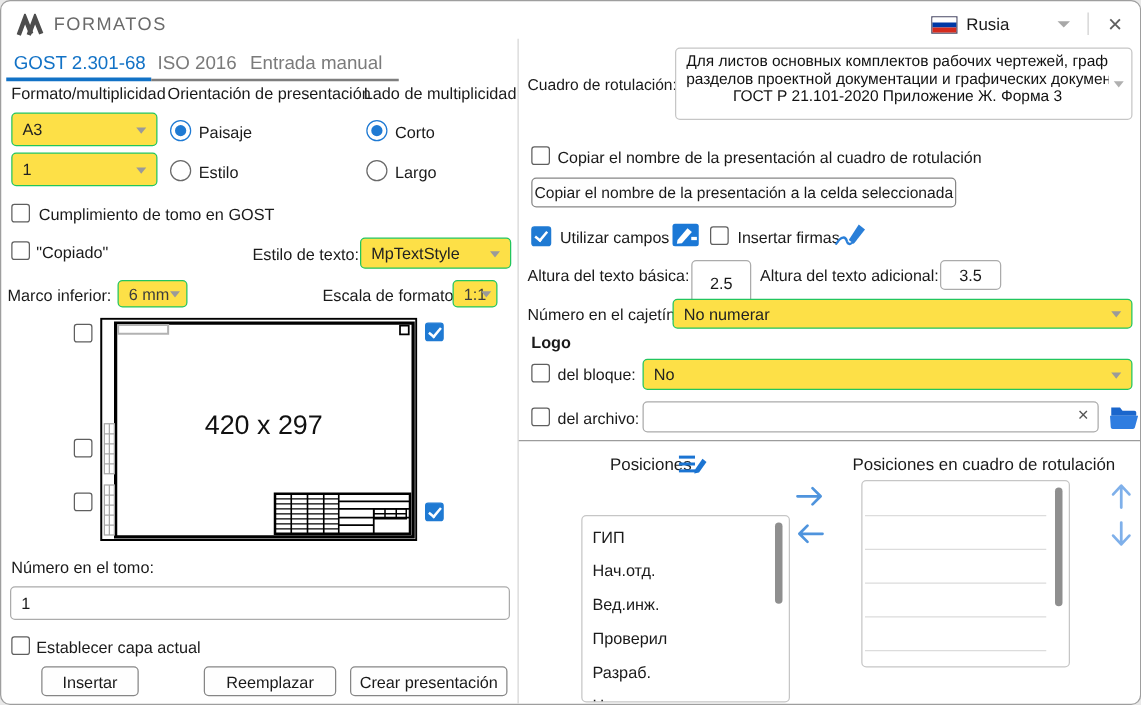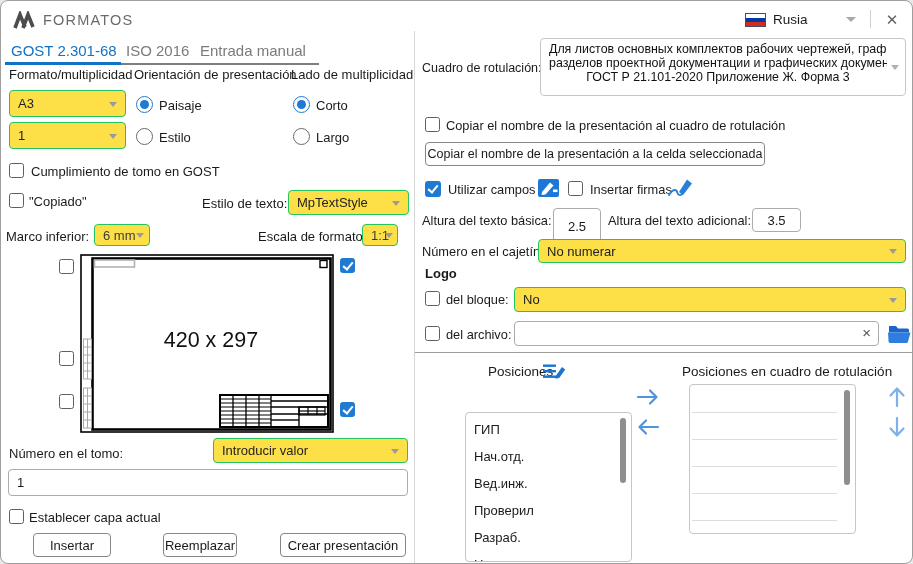--- a/index.html
+++ b/index.html
@@ -162,31 +162,27 @@
     </svg>
     <div class="abs" style="left:8px; top:74px; width:246px; text-align:center; font-size:21.5px; color:#111;">420 x 297</div>
   </div>
   <span class="cb" style="left:58px; top:258px;"></span>
   <span class="cb" style="left:58px; top:350px;"></span>
   <span class="cb" style="left:58px; top:393px;"></span>
   <span class="cb checked" style="left:339px; top:257px;"></span>
   <span class="cb checked" style="left:339px; top:401px;"></span>
 
   <span class="lbl" style="left:8px; top:445px;">Número en el tomo:</span>
-  <div class="combo" style="left:212px; top:437px; width:195px; height:25px;">
-    <span>Introducir valor</span>
-      <span class="chev"></span>
-  </div>
   <input class="tb" style="left: 7px; top: 468px; width: 400px; height: 27px;" value="1">
 
   <span class="cb" style="left:8px; top:508px;"></span>
   <span class="lbl" style="left:28px; top:509px;">Establecer capa actual</span>
 
   <div class="btn" style="left:32px; top:532px; width:78px; height:24px;">Insertar</div>
-  <div class="btn" style="left:162px; top:532px; width:74px; height:24px;">Reemplazar</div>
+  <div class="btn" style="left:162px; top:532px; width:106px; height:24px;">Reemplazar</div>
   <div class="btn" style="left:279px; top:532px; width:126px; height:24px;">Crear presentación</div>
 
   <span class="vline" style="left:413px; top:30px; height:533px;"></span>
 
   <span class="lbl" style="left:421px; top:60px; font-size:12.5px;">Cuadro de rotulación:</span>
   <div class="abs" style="left:539px; top:37px; width:366px; height:58px; border:1px solid #c6c6c6; border-radius:4px; background:#fff; padding:3px 18px 0 8px;">
     <div class="rot-line">Для листов основных комплектов рабочих чертежей, графических</div>
     <div class="rot-line">разделов проектной документации и графических документов по инженерным</div>
     <div class="rot-line" style="text-align:center;">ГОСТ Р 21.101-2020 Приложение Ж. Форма 3</div>
     <span class="abs" style="right:6px; top:26px; width:0; height:0; border-left:4.5px solid transparent; border-right:4.5px solid transparent; border-top:5px solid #b0b0b0;"></span>

